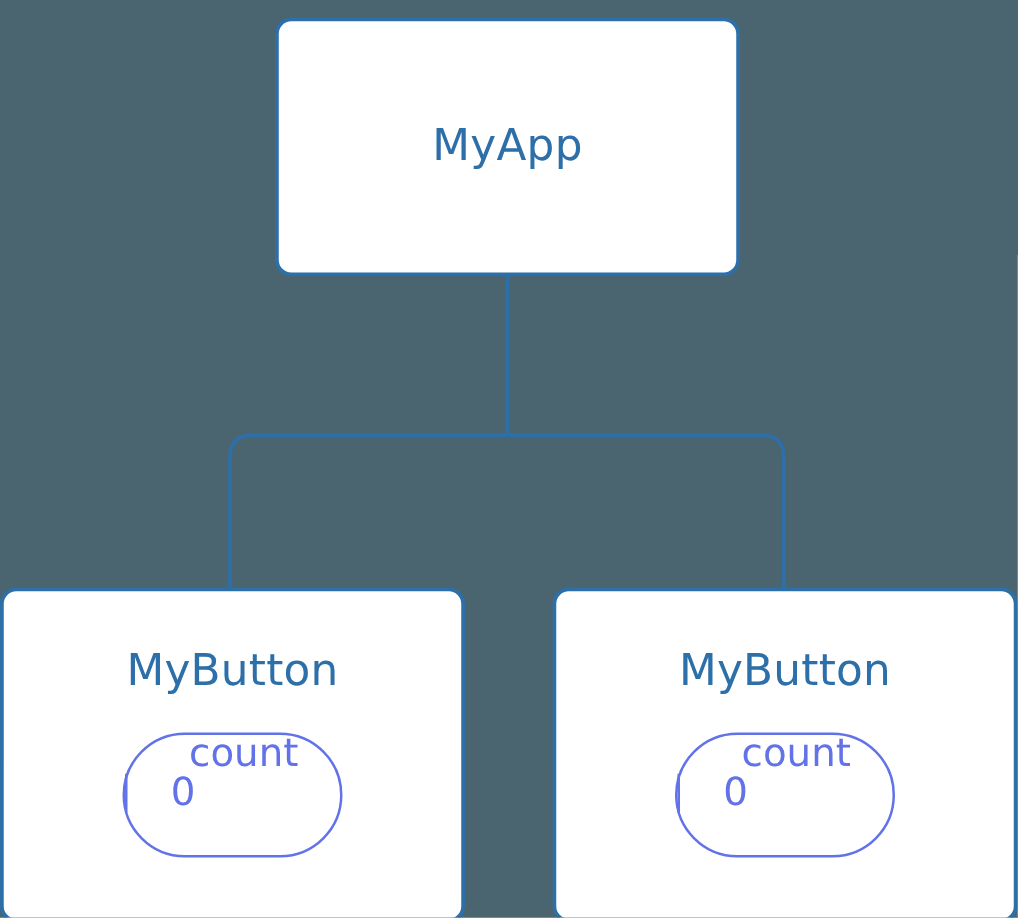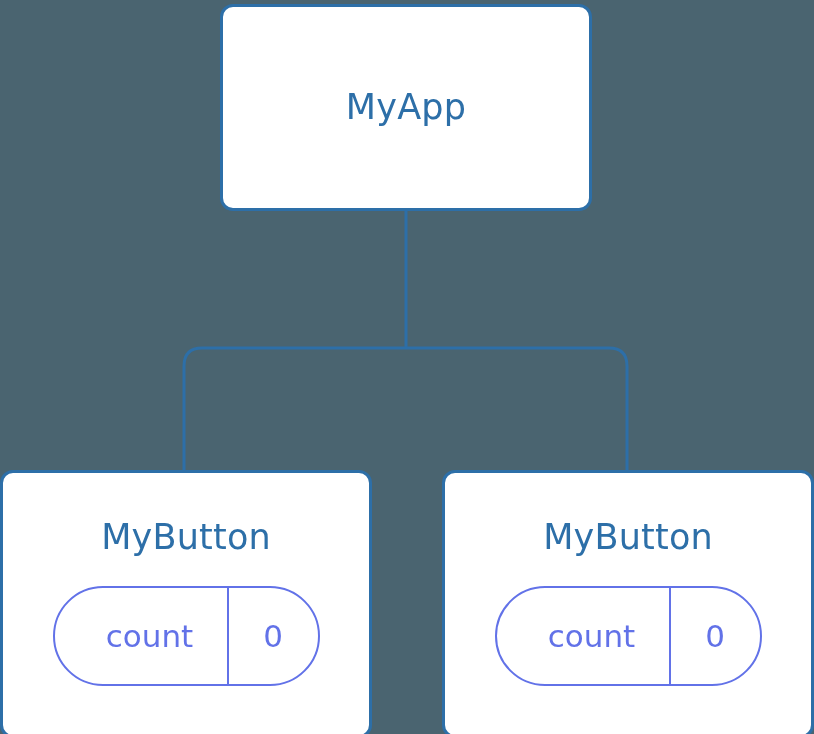--- a/index.html
+++ b/index.html
@@ -49,21 +49,21 @@
     color: #2d6fa8;
     font-size: 35px;
     line-height: 1;
     letter-spacing: 0.2px;
     white-space: nowrap;
   }
 
   
   #node-myapp {
     left: 220px;
-    top: 4px;
+    top: 14px;
     width: 372px;
     height: 207px;
     justify-content: center;
   }
 
   
   .node-child {
     top: 470px;
     width: 372px;
     height: 268px;            
@@ -75,20 +75,21 @@
   
   .state-pill {
     position: relative;
     margin-top: 31px;
     height: 100px;
     box-sizing: border-box;
     border: 2px solid #6272e8;
     border-radius: 50px;
     display: flex;
     align-items: stretch;
+    flex-direction: column;
   }
 
   .pill-key,
   .pill-value {
     display: flex;
     align-items: center;
     justify-content: center;
     color: #6272e8;
     font-size: 31px;
     line-height: 1;

